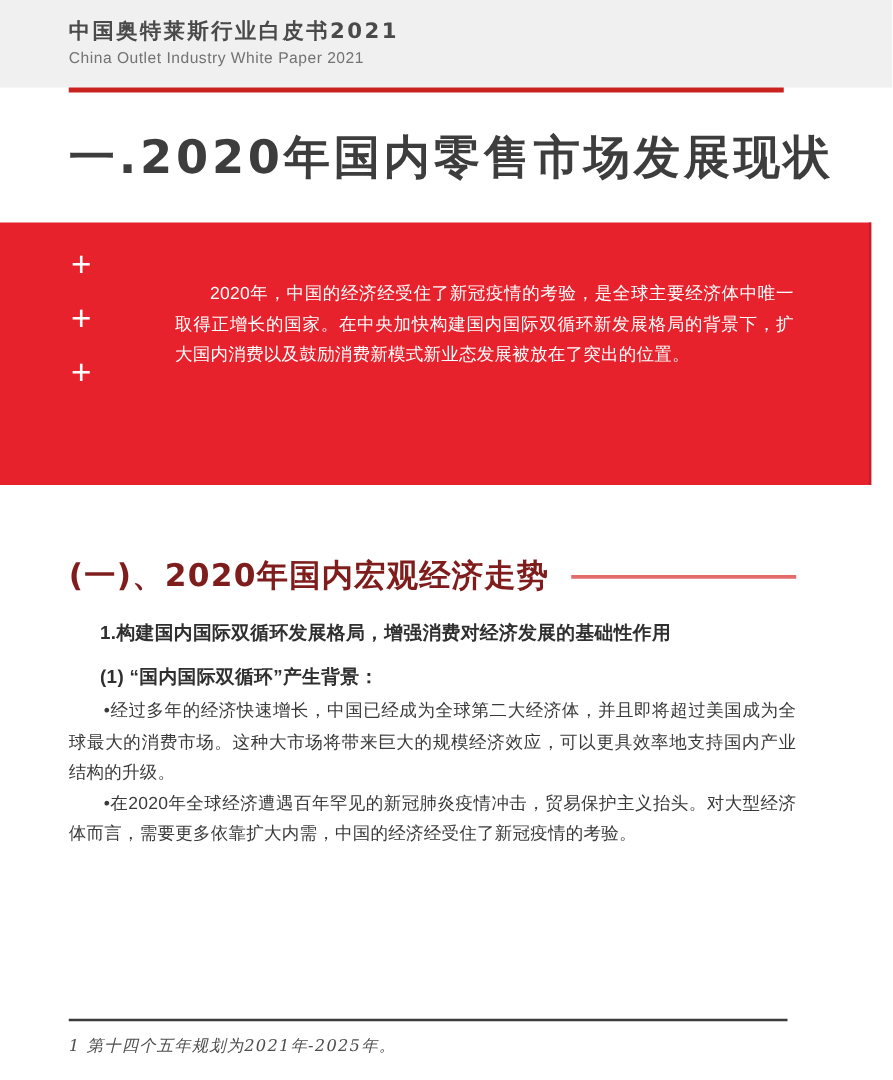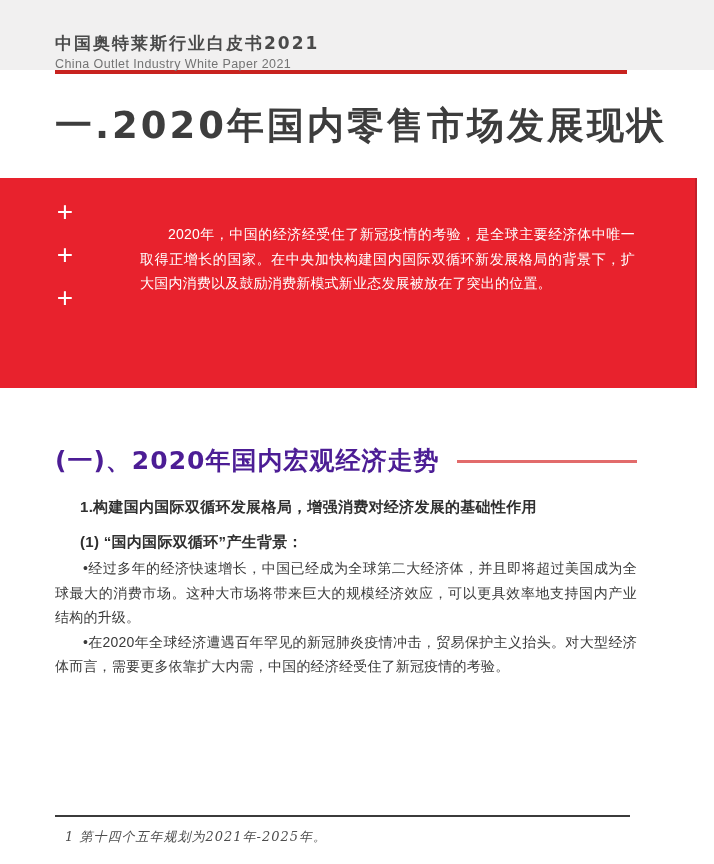--- a/index.html
+++ b/index.html
@@ -9,21 +9,21 @@
     font-family: "Liberation Sans", sans-serif;
     position: relative; overflow: hidden;
     color: #3a3a3a;
   }
   .page { width: 714px; height: 864px; background: #ffffff; overflow: hidden; }
 
   
   .header {
     width: 714px; height: 70px;
     background: #f1f0f0;
-    padding: 32px 0 0 55px;
+    padding: 14px 0 0 55px;
   }
   .header-title {
     font-family: "DejaVu Sans", sans-serif;
     font-size: 17px; font-weight: bold; color: #4a4a4a;
     letter-spacing: 2px; line-height: 22px;
   }
   .header-subtitle {
     font-size: 12.5px; color: #737373;
     letter-spacing: 0.4px; line-height: 17px; margin-top: 2px;
   }
@@ -64,21 +64,21 @@
   }
 
   
   .section-head-row {
     margin: 56px 0 0 55px;
     display: flex; align-items: center;
     width: 582px;
   }
   .section-head-row h2 {
     font-family: "DejaVu Sans", sans-serif;
-    font-size: 25px; font-weight: bold; color: #4c1d95;
+    font-size: 25px; font-weight: bold; color: #7f1d1d;
     letter-spacing: 1px; line-height: 34px; white-space: nowrap;
   }
   .section-rule {
     flex: 1; height: 3px; background: #e26b6b;
     margin-left: 18px; max-width: 210px;
   }
 
   .sub-heading {
     margin: 18px 77px 0 80px;
     font-size: 15px; font-weight: bold; color: #2f2f2f;
@@ -105,21 +105,21 @@
     font-size: 14px; line-height: 24.6px; color: #3a3a3a;
     text-indent: 2em; text-align: justify; letter-spacing: 0.2px;
   }
   .bullet-paragraph + .bullet-paragraph { margin-top: 0; }
 
   .footnote-rule {
     position: absolute; left: 55px; top: 815px;
     width: 575px; height: 2px; background: #3b3b3b;
   }
   .footnote-text {
-    position: absolute; left: 65px; top: 828px;
+    position: absolute; left: 55px; top: 828px;
     font-family: "DejaVu Serif", serif; font-style: italic;
     font-size: 13px; color: #4d4d4d; letter-spacing: 1px;
   }
 </style>
 </head>
 <body>
 
 <div class="page">
 
   <div class="header">

